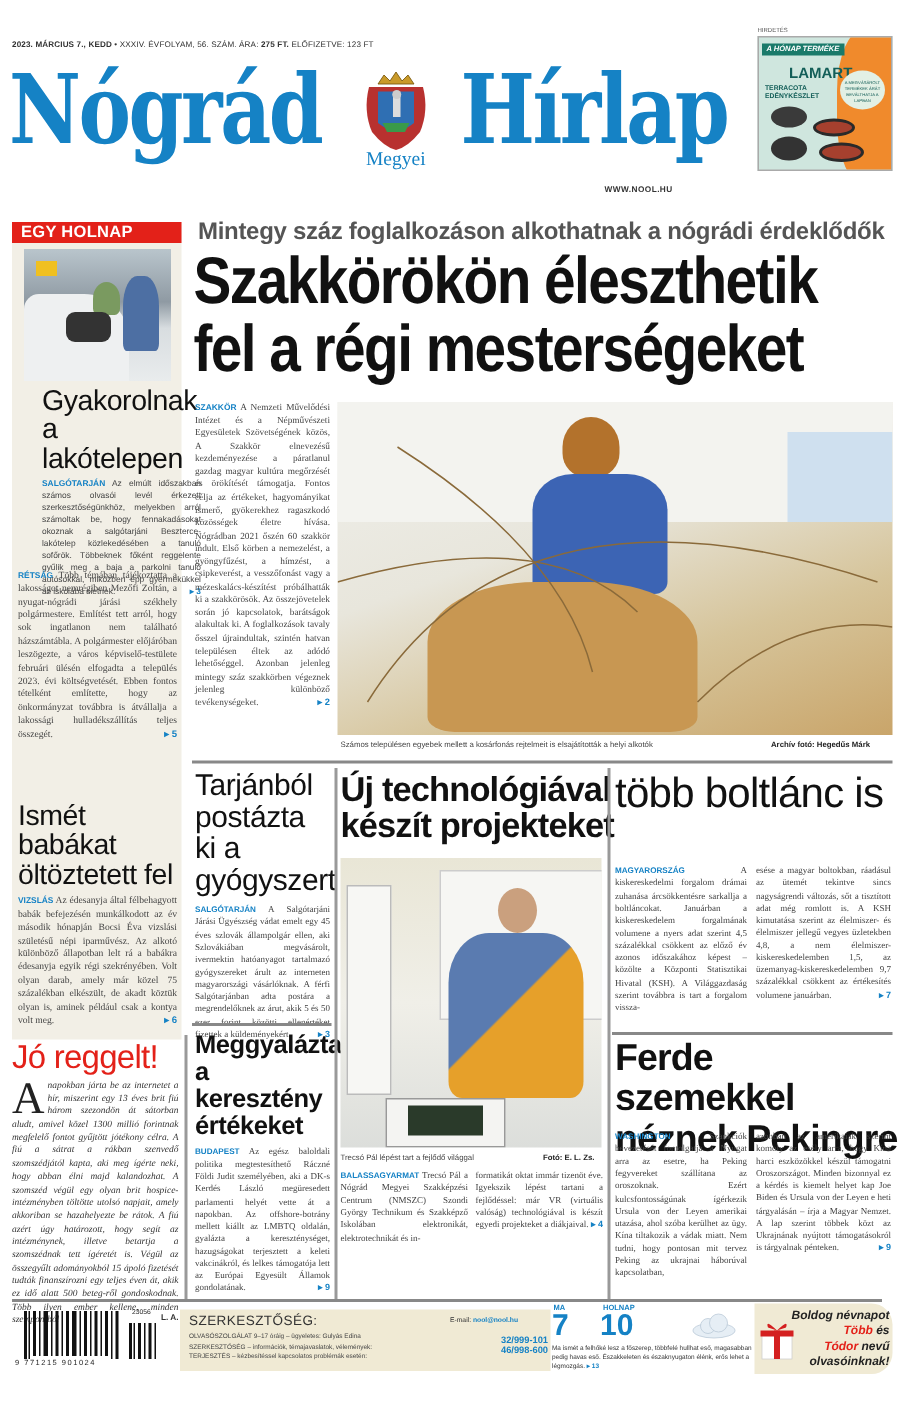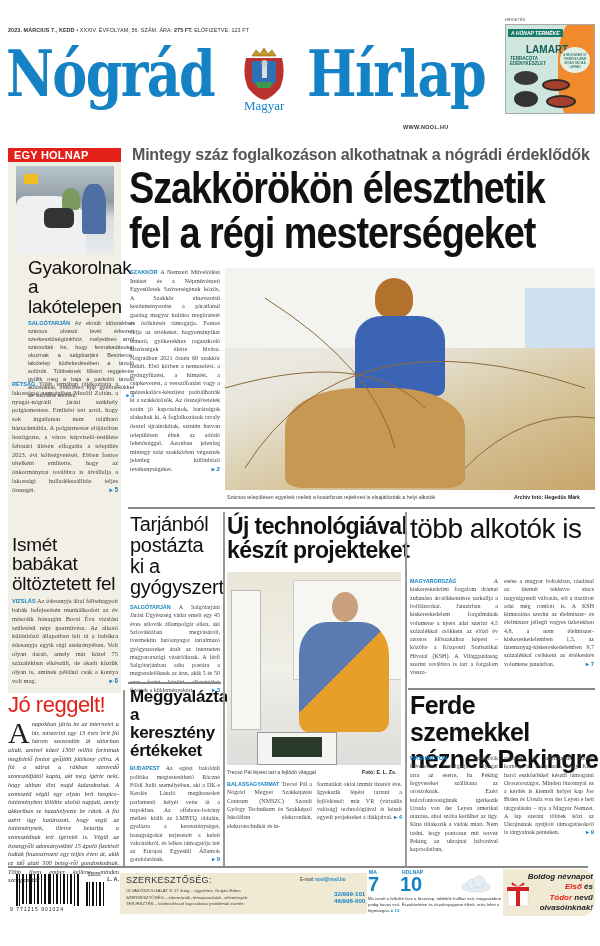--- a/index.html
+++ b/index.html
@@ -65,21 +65,21 @@
 
 <div class="abs masthead-left">Nógrád</div>
 <svg class="abs crest" viewBox="0 0 44 52">
   <path d="M10 8 L14 2 L18 6 L22 0 L26 6 L30 2 L34 8 Z" fill="#c99a2a" stroke="#7a5a10" stroke-width="0.6"></path>
   <path d="M4 10 Q0 26 6 40 Q14 50 22 52 Q30 50 38 40 Q44 26 40 10 Z" fill="#b8312f"></path>
   <path d="M10 13 L34 13 L34 34 Q22 44 10 34 Z" fill="#2f6fb3"></path>
   <rect x="20" y="16" width="5" height="14" fill="#ddd"></rect>
   <circle cx="22.5" cy="15" r="3" fill="#ccc"></circle>
   <path d="M13 34 L31 34 L28 40 L16 40 Z" fill="#3a9a4a"></path>
 </svg>
-<div class="abs megyei">Magyar</div>
+<div class="abs megyei">Megyei</div>
 <div class="abs masthead-right">Hírlap</div>
 <div class="abs url">WWW.NOOL.HU</div>
 
 <div class="abs adlabel-top">HIRDETÉS</div>
 <div class="abs ad">
   <div class="orange"></div>
   <div class="bar">A HÓNAP TERMÉKE</div>
   <div class="brand">LAMART</div>
   <div class="sub"><span>TERRACOTA</span><br><span>EDÉNYKÉSZLET</span></div>
   <div class="badge">A MEGVÁSÁROLT TERMÉKEK ÁRÁT BEVÁLTHATJA A LAPBAN</div>
@@ -169,21 +169,21 @@
   <div style="position:absolute;left:45px;top:165px;width:50px;height:20px;background:#2a3a2a;"></div>
 </div>
 <div class="abs caption" style="left:227px;top:769px;">Trecsó Pál lépést tart a fejlődő világgal</div>
 <div class="abs credit" style="left:362px;top:769px;">Fotó: E. L. Zs.</div>
 <div class="abs serif-body" style="left:227px;top:780px;width:85px;font-size:6px;text-align:justify;"><span class="kicker" style="font-family:'Liberation Sans',sans-serif;font-size:5.4px;">BALASSAGYARMAT</span> <span>Trecsó Pál a Nógrád Megyei Szakképzési Centrum (NMSZC) Szondi György Technikum és Szakképző Iskolában elektronikát, elektrotechnikát és in-</span></div>
 <div class="abs serif-body" style="left:317px;top:780px;width:85px;font-size:6px;"><span>formatikát oktat immár tizenöt éve. Igyekszik lépést tartani a fejlődéssel: már VR (virtuális valóság) technológiával is készít egyedi projekteket a diákjaival.</span> <span class="pageref" style="font-family:'Liberation Sans',sans-serif;">▸ <span>4</span></span></div>
 
 <div class="abs vsep" style="left:405px;top:512px;height:354px;width:1.5px;"></div>
 
 <div class="abs col2-h" style="left:410px;top:514px;font-size:28px;line-height:1.05;letter-spacing:-0.5px;">
-    <div>több alkotók is</div>
+    <div>több boltlánc is</div>
   </div>
 <div class="abs serif-body" style="left:410px;top:577px;width:88px;font-size:6px;"><span class="kicker" style="font-family:'Liberation Sans',sans-serif;font-size:5.4px;">MAGYARORSZÁG</span> <span>A kiskereskedelmi forgalom drámai zuhanása árcsökkentésre sarkallja a boltláncokat. Januárban a kiskereskedelem forgalmának volumene a nyers adat szerint 4,5 százalékkal csökkent az előző év azonos időszakához képest – közölte a Központi Statisztikai Hivatal (KSH). A Világgazdaság szerint továbbra is tart a forgalom vissza-</span></div>
 <div class="abs serif-body" style="left:504px;top:577px;width:90px;font-size:6px;"><span>esése a magyar boltokban, ráadásul az ütemét tekintve sincs nagyságrendi változás, sőt a tisztított adat még romlott is. A KSH kimutatása szerint az élelmiszer- és élelmiszer jellegű vegyes üzletekben 4,8, a nem élelmiszer-kiskereskedelemben 1,5, az üzemanyag-kiskereskedelemben 9,7 százalékkal csökkent az értékesítés volumene januárban.</span> <span class="pageref" style="font-family:'Liberation Sans',sans-serif;">▸ <span>7</span></span></div>
 
 <div class="abs hr" style="left:408px;top:688px;width:187px;"></div>
 
 <div class="abs col2-h bold-h" style="left:410px;top:692px;font-size:25px;line-height:1.08;letter-spacing:-0.6px;">
     <div>Ferde szemekkel</div>
     <div>néznek Pekingre</div>
   </div>
@@ -253,17 +253,17 @@
 
 <div class="abs nameday">
   <svg style="position:absolute;left:3px;top:10px;" width="24" height="28">
     <rect x="2" y="10" width="20" height="17" fill="#fff" stroke="#ccc" stroke-width="0.5"></rect>
     <rect x="10" y="8" width="4" height="19" fill="#d42020"></rect>
     <rect x="1" y="8" width="22" height="4" fill="#d42020"></rect>
     <path d="M12 8 Q4 0 6 6 Z M12 8 Q20 0 18 6 Z" fill="#d42020"></path>
   </svg>
   <div style="position:absolute;left:22px;top:3px;width:68px;text-align:right;font-size:8px;font-weight:bold;line-height:1.3;color:#222;font-style:italic;">
     <div>Boldog névnapot</div>
-    <div><span style="color:#e32119;">Első</span><span> és</span></div>
+    <div><span style="color:#e32119;">Több</span><span> és</span></div>
     <div><span style="color:#e32119;text-align:center;">Tódor</span><span> nevű</span></div>
     <div>olvasóinknak!</div>
   </div>
 </div>
 
 </body></html>

